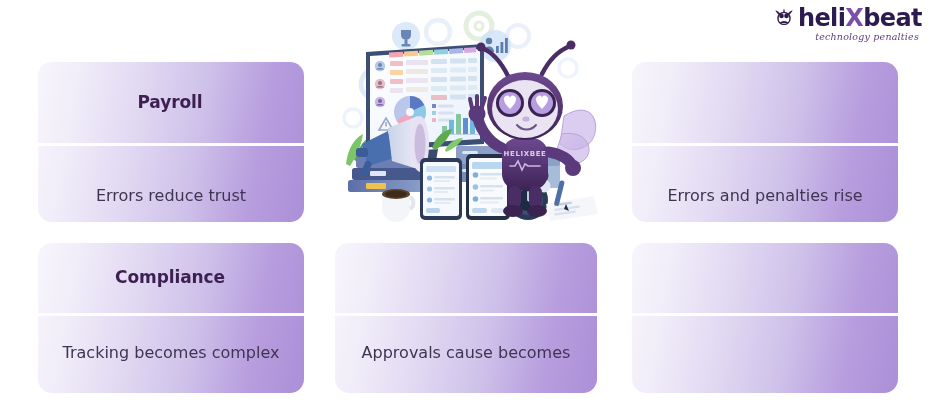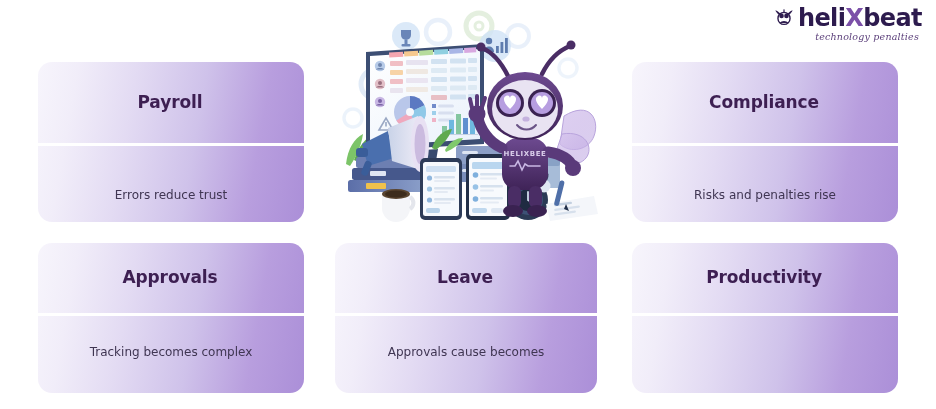--- a/index.html
+++ b/index.html
@@ -113,21 +113,21 @@
     right: 0;
     bottom: 0;
     display: flex;
     align-items: center;
     justify-content: center;
     box-sizing: border-box;
     padding: 0 22px;
   }
   .card-desc {
     font-family: "DejaVu Sans", sans-serif;
-    font-size: 12px;
+    font-size: 16px;
     color: #3f3552;
     text-align: center;
     line-height: 1.45;
     margin-top: 24px;
   }
 
   
   .row1 { top: 62px; height: 160px; }
   .row1 .card-head   { height: 81px; }
   .row1 .card-divider{ top: 81px; }
@@ -184,53 +184,44 @@
     <div class="card-head">
       <div class="card-title">Payroll</div>
     </div>
     <div class="card-divider"></div>
     <div class="card-body">
       <div class="card-desc">Errors reduce trust</div>
     </div>
   </div>
 
   <div class="card row1 col3">
+    <div class="card-divider"></div>
+    <div class="card-body">
+      <div class="card-desc">Errors and penalties rise</div>
+    </div>
+  </div>
+
+  <div class="card row2 col1">
     <div class="card-head">
       <div class="card-title">Compliance</div>
-    </div>
-    <div class="card-divider"></div>
-    <div class="card-body">
-      <div class="card-desc">Risks and penalties rise</div>
-    </div>
-  </div>
-
-  <div class="card row2 col1">
-    <div class="card-head">
-      <div class="card-title">Approvals</div>
     </div>
     <div class="card-divider"></div>
     <div class="card-body">
       <div class="card-desc">Tracking becomes complex</div>
     </div>
   </div>
 
   <div class="card row2 col2">
-    <div class="card-head">
-      <div class="card-title">Leave</div>
-    </div>
     <div class="card-divider"></div>
     <div class="card-body">
       <div class="card-desc">Approvals cause becomes</div>
     </div>
   </div>
 
   <div class="card row2 col3">
-    <div class="card-head">
-      <div class="card-title">Productivity</div>
-    </div>
     <div class="card-divider"></div>
   </div>
 
   <div class="illustration">
     <svg viewBox="0 0 268 222" xmlns="http://www.w3.org/2000/svg">
       <defs>
         <linearGradient id="screenG" x1="0" y1="0" x2="1" y2="1">
           <stop offset="0%" stop-color="#ffffff"></stop>
           <stop offset="100%" stop-color="#e9f1fb"></stop>
         </linearGradient>

